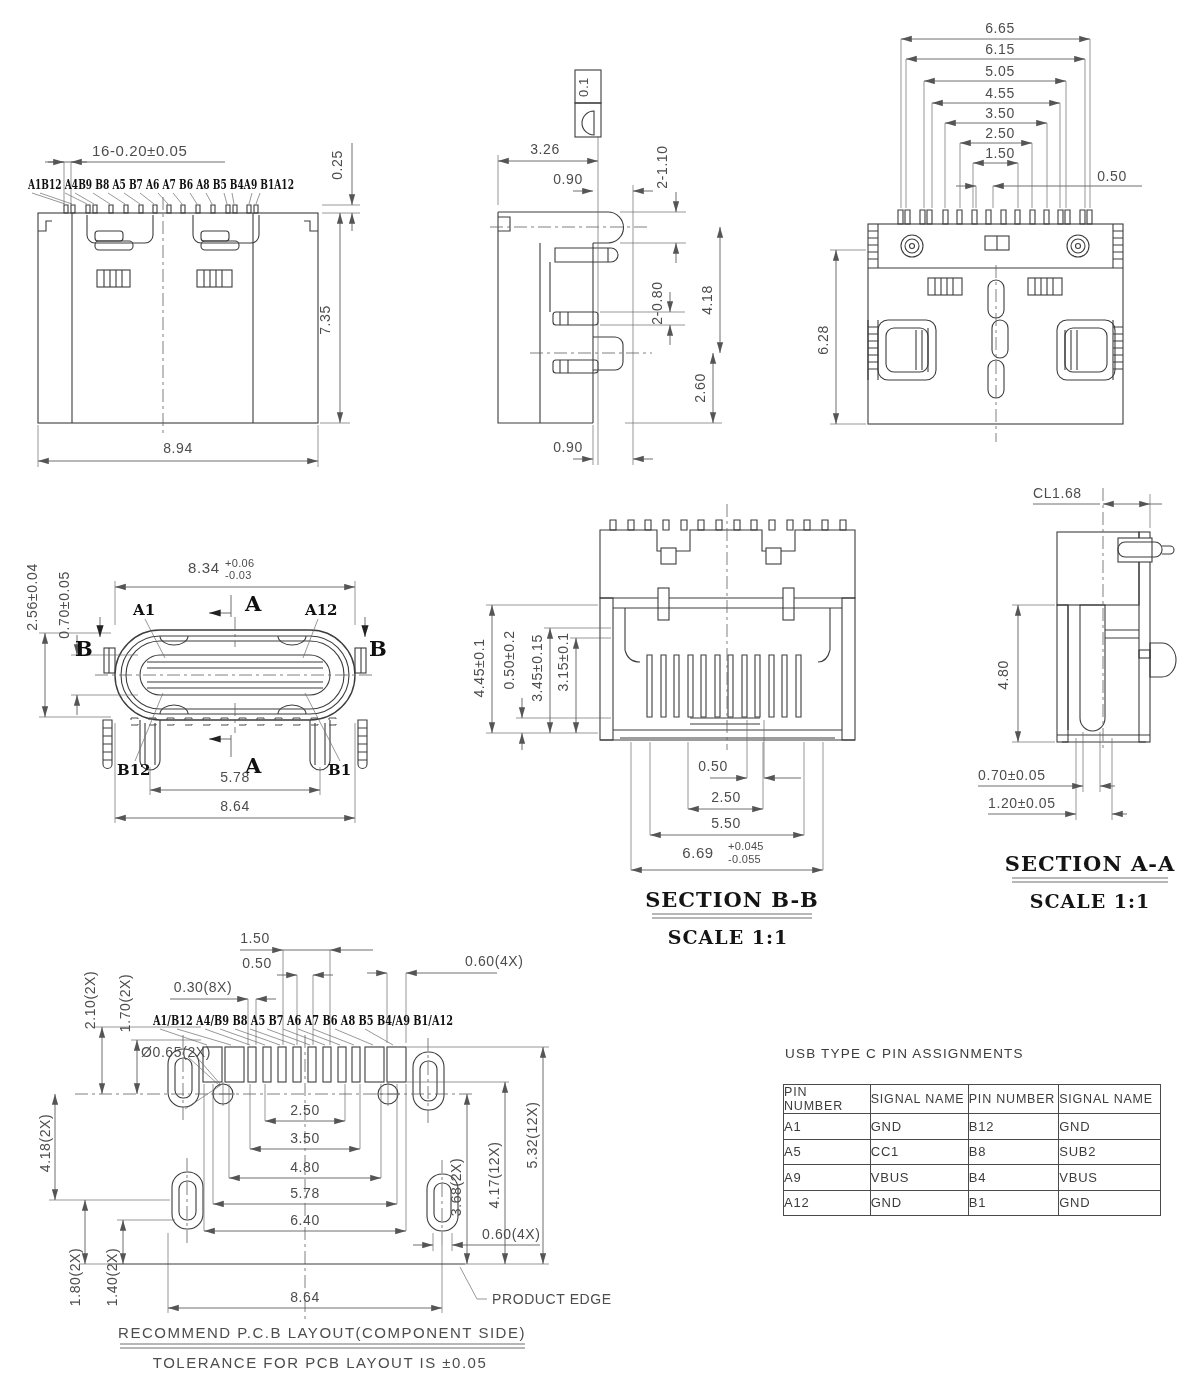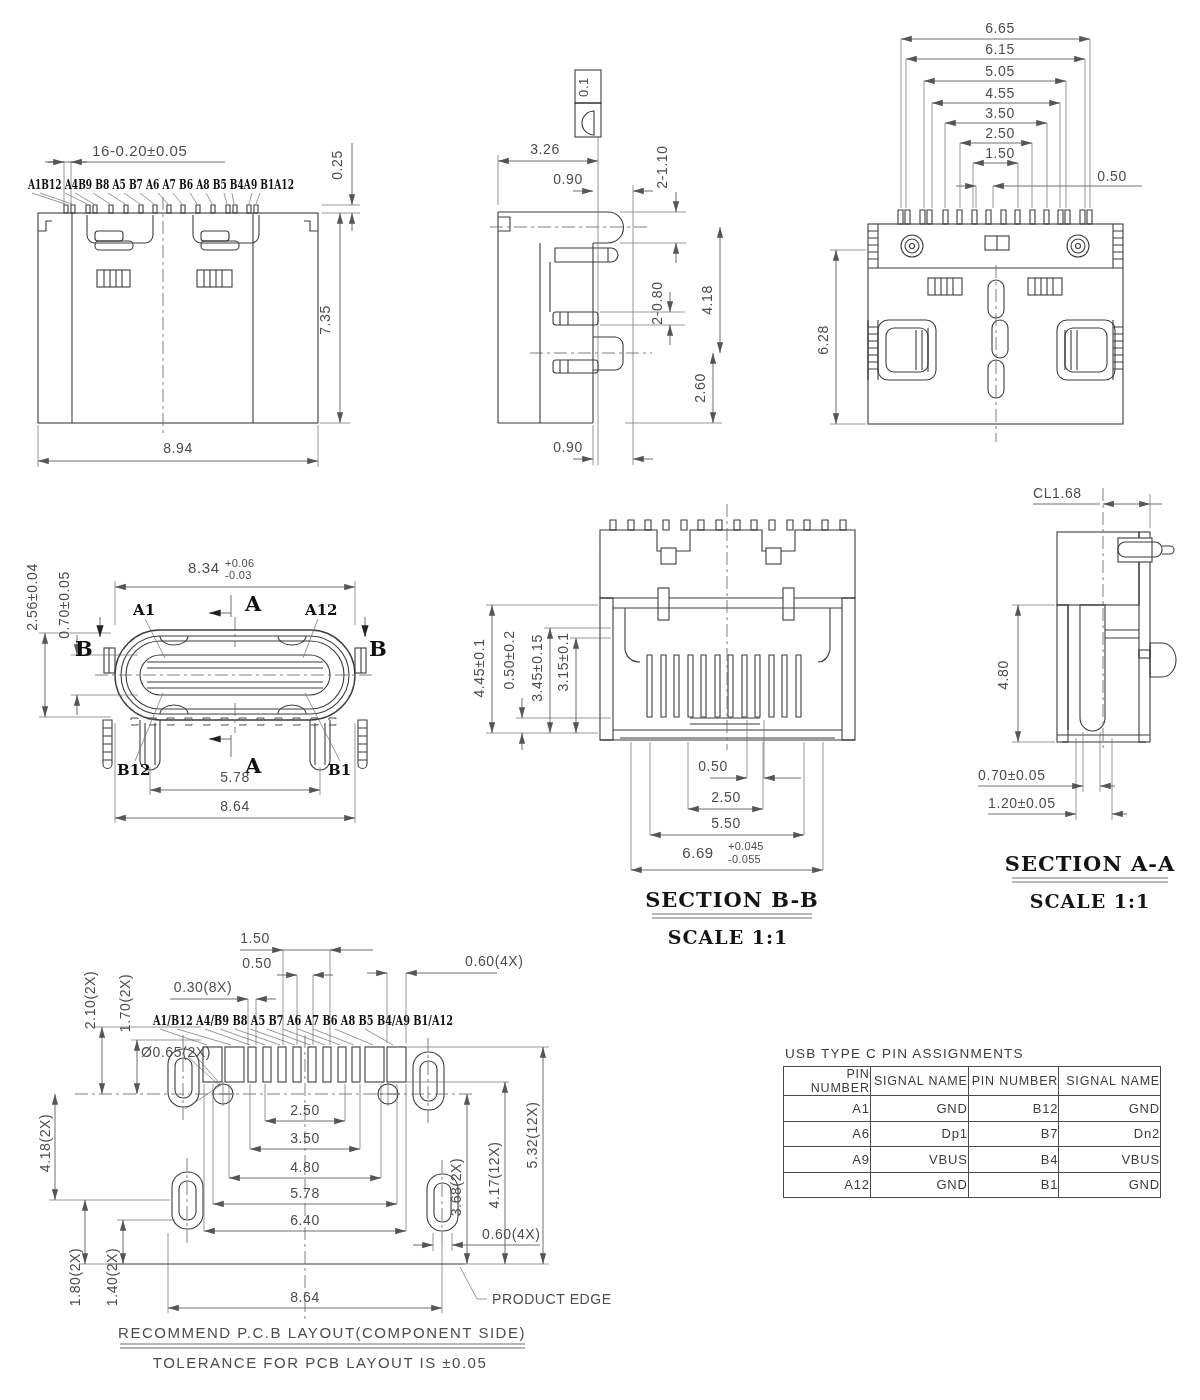--- a/index.html
+++ b/index.html
@@ -19,24 +19,24 @@
   .dt{font-size:14px;fill:#4d4d4d;letter-spacing:0.6px;}
   .dts{font-size:11px;fill:#4d4d4d;letter-spacing:0.3px;}
   .bl{font-family:"DejaVu Serif",serif;font-weight:bold;font-size:12.5px;fill:#101010;}
   .bl2{font-family:"DejaVu Serif",serif;font-weight:bold;font-size:15px;fill:#101010;}
   .sec{font-family:"DejaVu Serif",serif;font-weight:bold;font-size:21px;fill:#101010;}
   .ttl{font-family:"DejaVu Serif",serif;font-weight:bold;font-size:21px;fill:#141414;letter-spacing:1px;}
   .ttl2{font-family:"DejaVu Serif",serif;font-weight:bold;font-size:19px;fill:#141414;letter-spacing:1px;}
   .nt{font-size:15px;fill:#4d4d4d;letter-spacing:1.5px;}
   
   #pintable{position:absolute;left:783px;top:1046px;width:378px;color:#3c3c3c;}
-  #pintable .t-title{font-size:13.5px;letter-spacing:1.2px;margin:0 0 5px 2px;}
+  #pintable .t-title{font-size:13.5px;letter-spacing:1.2px;margin:0 0 23px 2px;}
   #pintable table{border-collapse:collapse;width:100%;}
   #pintable th,#pintable td{border:1.6px solid #4a4a4a;font-weight:normal;
-      font-size:13px;letter-spacing:0.8px;text-align:right;padding:0;}
+      font-size:13px;letter-spacing:0.8px;text-align:left;padding:0;}
   #pintable th{height:22px;font-size:12.5px;}
   #pintable td{height:24.5px;}
 </style>
 </head>
 <body>
 
 <div id="sheet">
 
 <svg style="left:20px;top:135px" width="350" height="340" viewBox="0 0 350 340">
   <defs>
@@ -484,24 +484,24 @@
       <th style="width:24%">PIN NUMBER</th>
       <th style="width:27%">SIGNAL NAME</th>
     </tr>
     <tr>
       <td>A1</td>
       <td>GND</td>
       <td>B12</td>
       <td>GND</td>
     </tr>
     <tr>
-      <td>A6</td>
-      <td>Dp1</td>
-      <td>B7</td>
-      <td>Dn2</td>
+      <td>A5</td>
+      <td>CC1</td>
+      <td>B8</td>
+      <td>SUB2</td>
     </tr>
     <tr>
       <td>A9</td>
       <td>VBUS</td>
       <td>B4</td>
       <td>VBUS</td>
     </tr>
     <tr>
       <td>A12</td>
       <td>GND</td>

